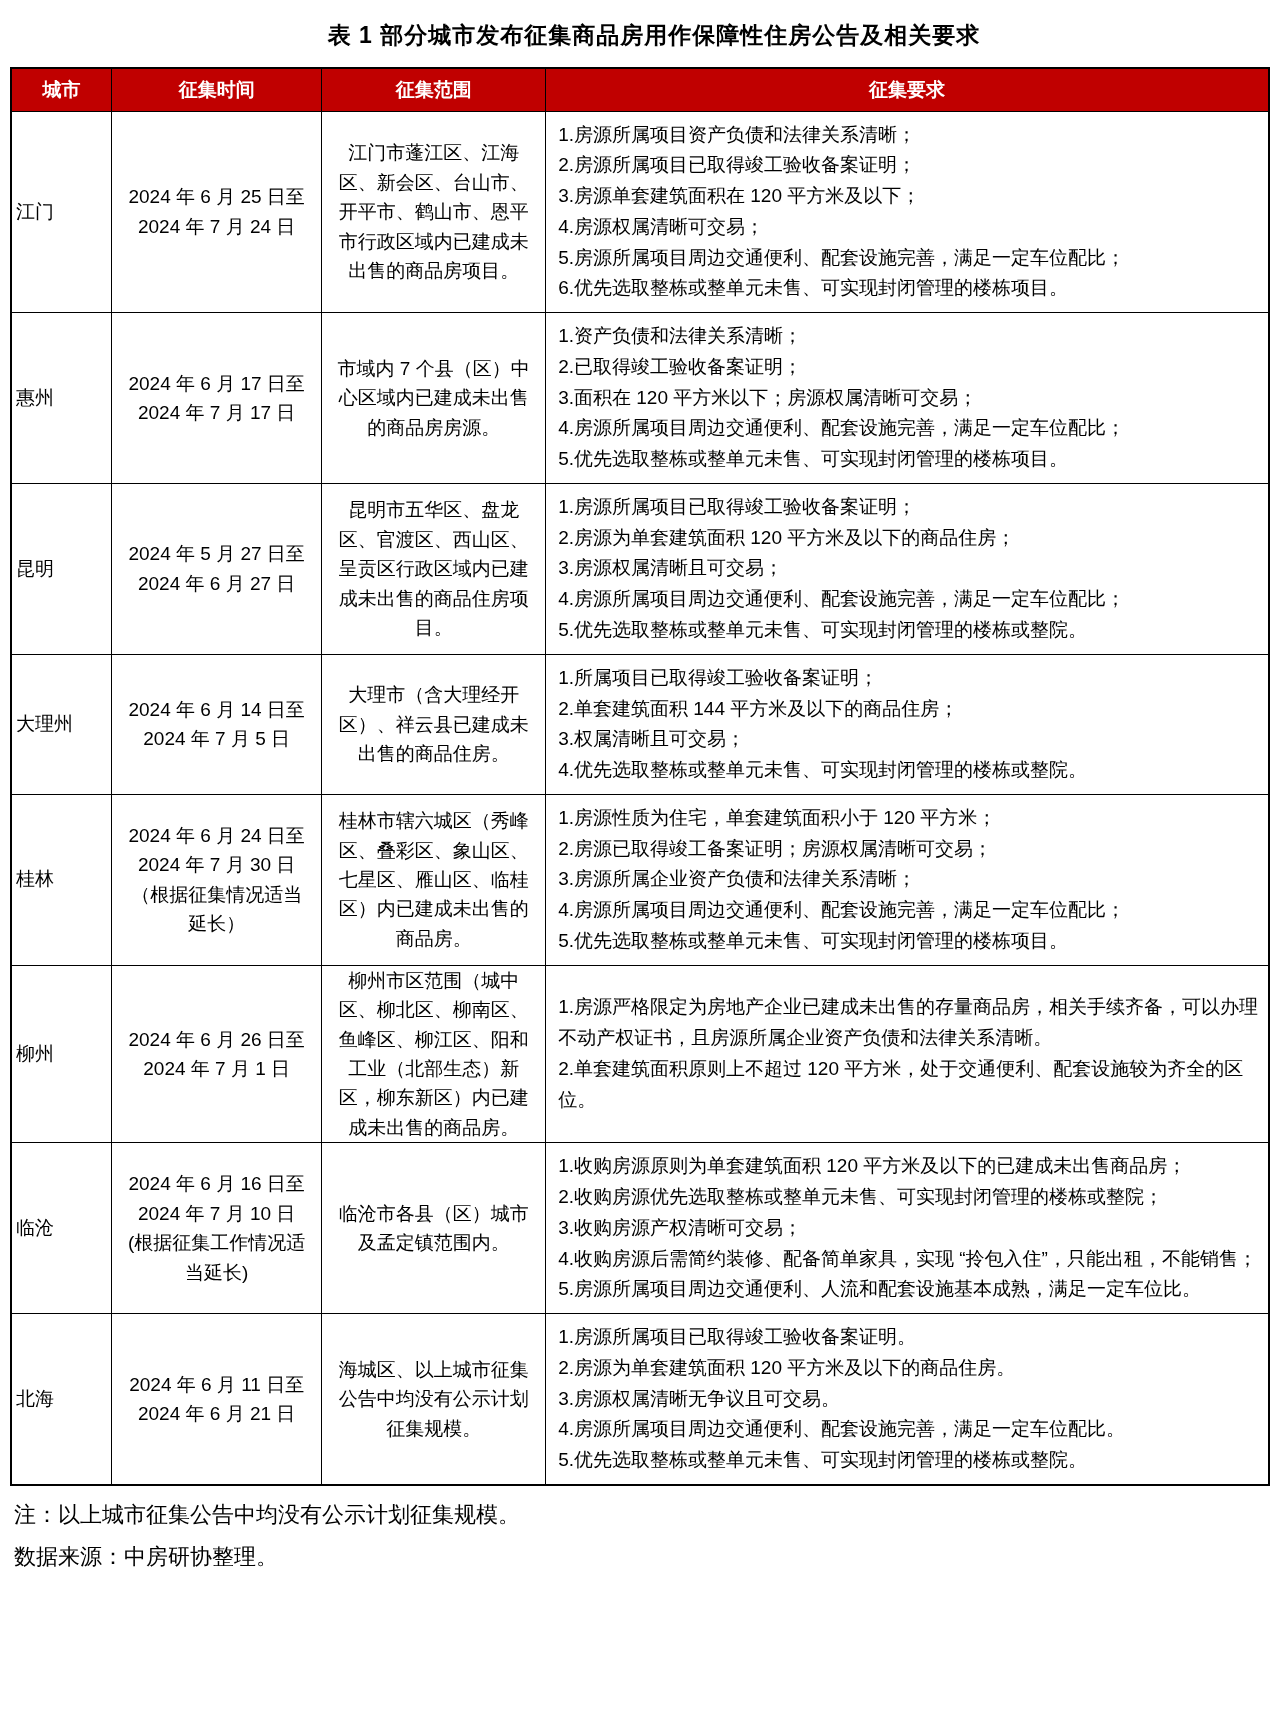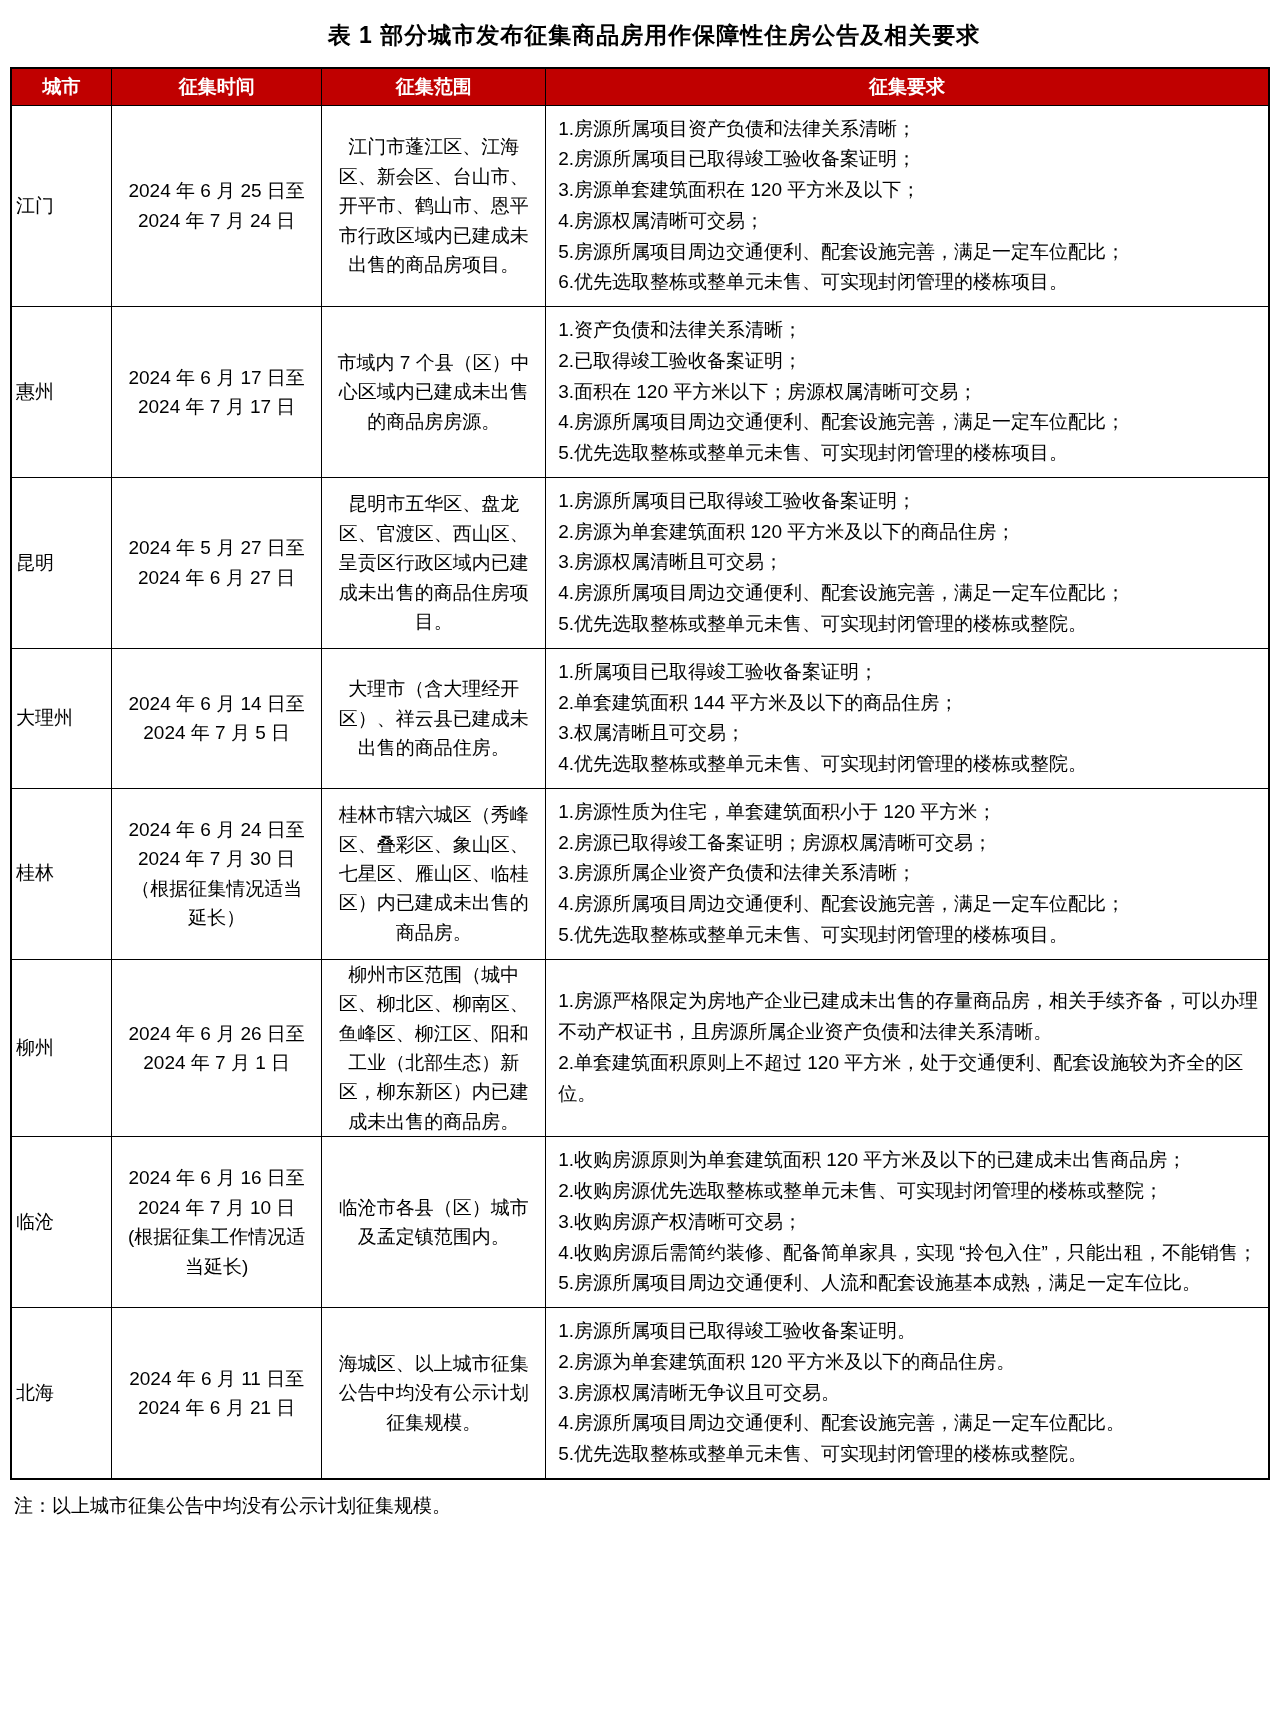--- a/index.html
+++ b/index.html
@@ -34,21 +34,21 @@
   th, td {
     border: 1px solid #000000;
     font-size: 19px;
     vertical-align: middle;
     box-sizing: border-box;
   }
   thead th {
     background: var(--header-bg, #C00000);
     color: var(--header-text, #ffffff);
     font-weight: bold;
-    height: 37px;
+    height: 43px;
     text-align: center;
     padding: 2px 4px;
     font-size: 19px;
   }
   td.city {
     text-align: left;
     padding: 6px 4px;
     line-height: 1.5;
   }
   td.time {
@@ -64,21 +64,21 @@
   td.req {
     text-align: left;
     padding: 8px 10px 8px 12px;
     line-height: 1.62;
     white-space: pre-line;
   }
   .notes {
     margin: 8px 10px 0 14px;
   }
   .note {
-    font-size: 19px;
+    font-size: 22px;
     line-height: 1.9;
   }
 </style>
 </head>
 <body>
 
 <div class="page">
 
   <div class="title">表 1  部分城市发布征集商品房用作保障性住房公告及相关要求</div>
 
@@ -180,15 +180,16 @@
 2.房源为单套建筑面积 120 平方米及以下的商品住房。
 3.房源权属清晰无争议且可交易。
 4.房源所属项目周边交通便利、配套设施完善，满足一定车位配比。
 5.优先选取整栋或整单元未售、可实现封闭管理的楼栋或整院。</td>
   </tr>
 </tbody>
   </table>
 
   <div class="notes">
     <div class="note">注：以上城市征集公告中均没有公示计划征集规模。</div>
+    <div class="note">数据来源：中房研协整理。</div>
   </div>
 
 </div>
 
 </body></html>

